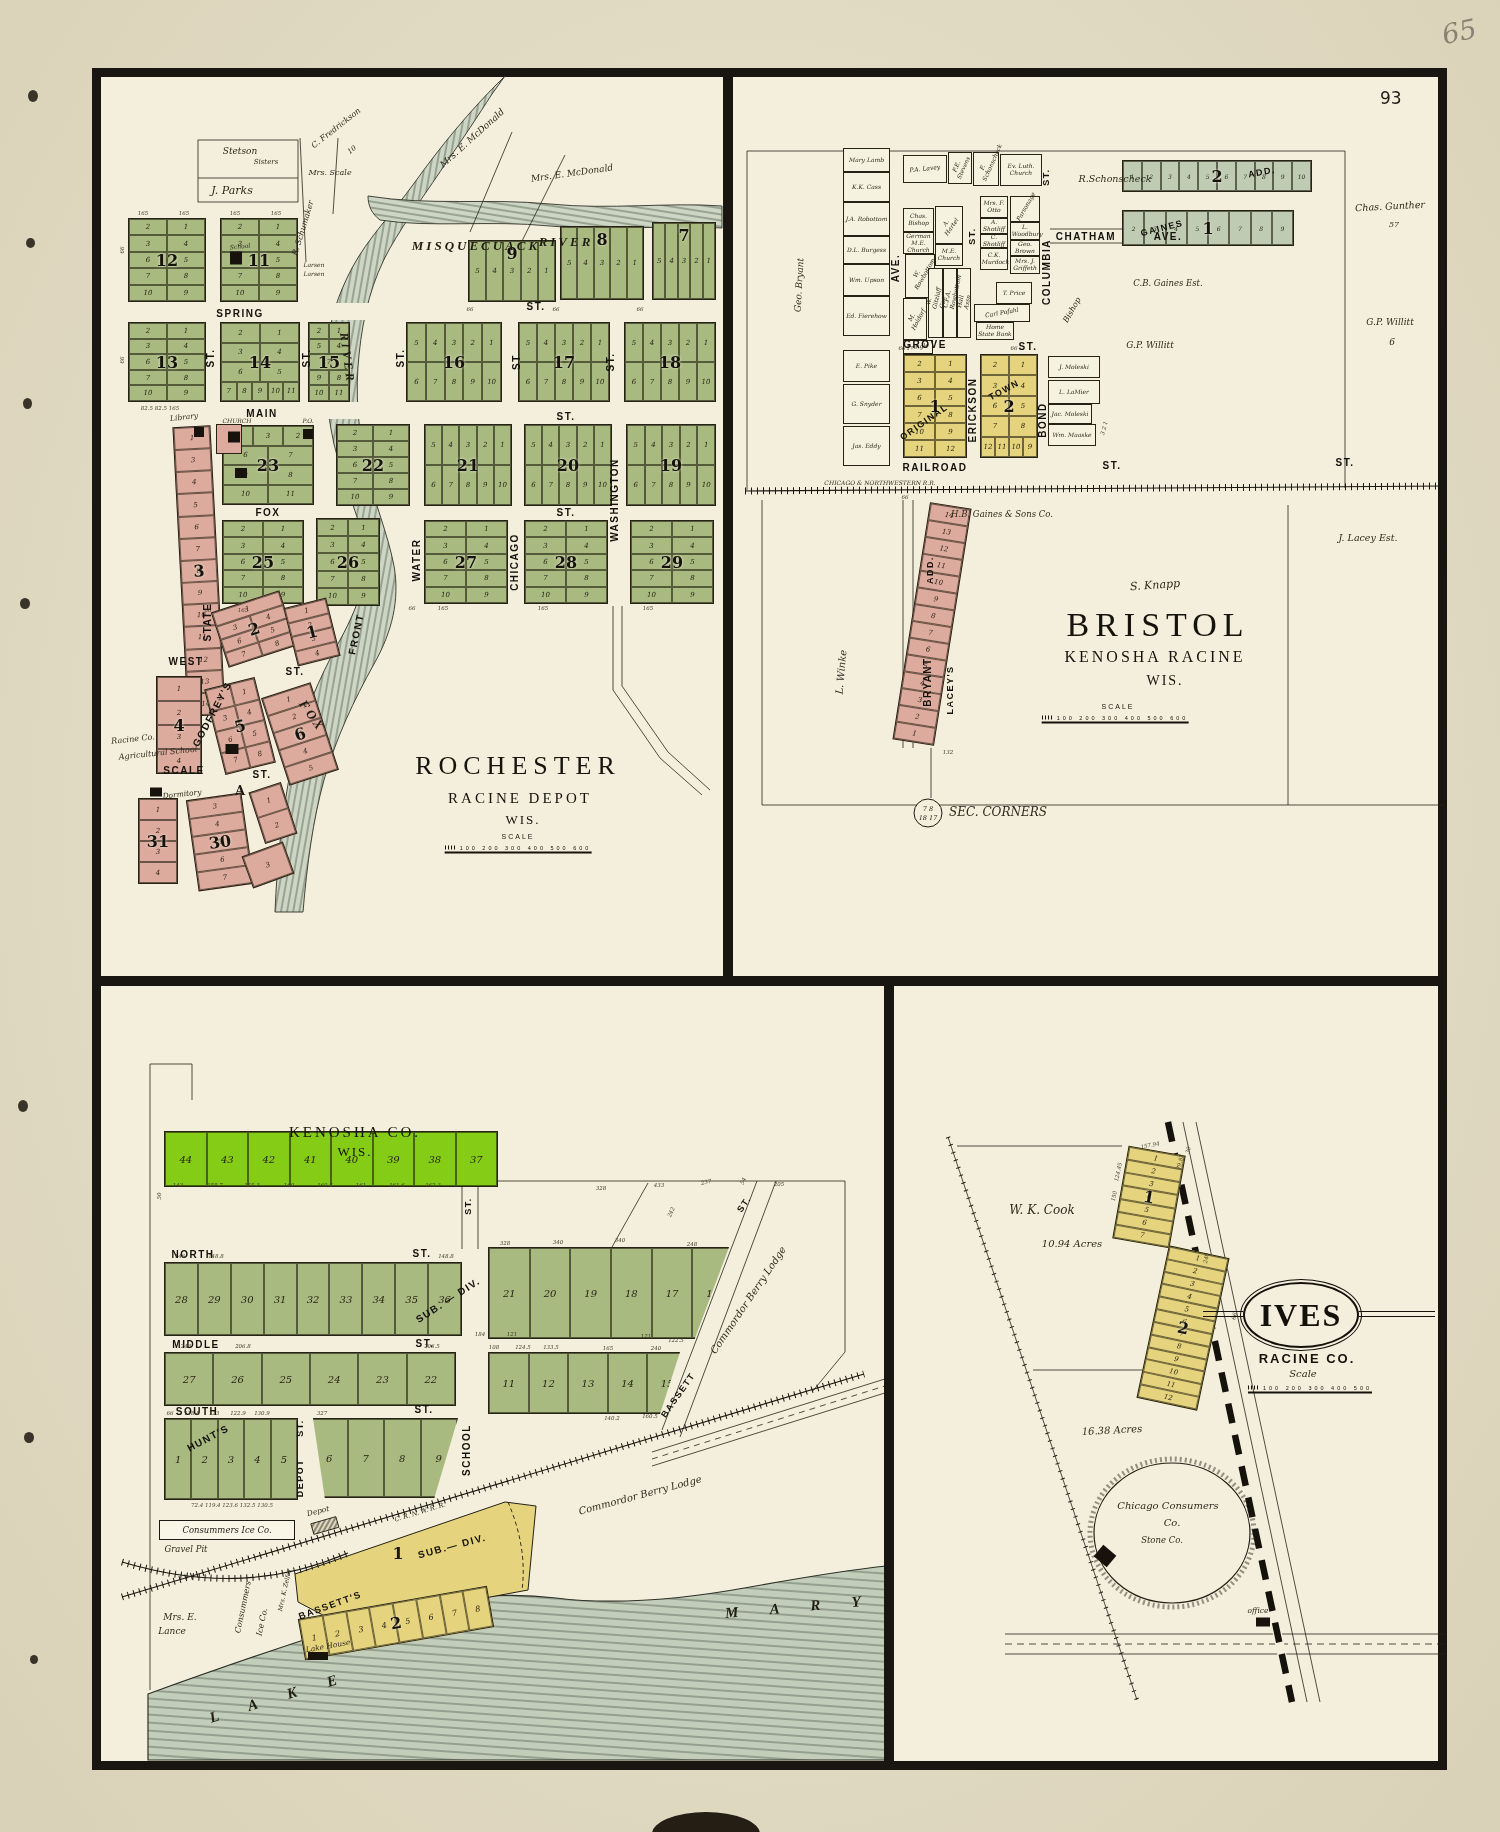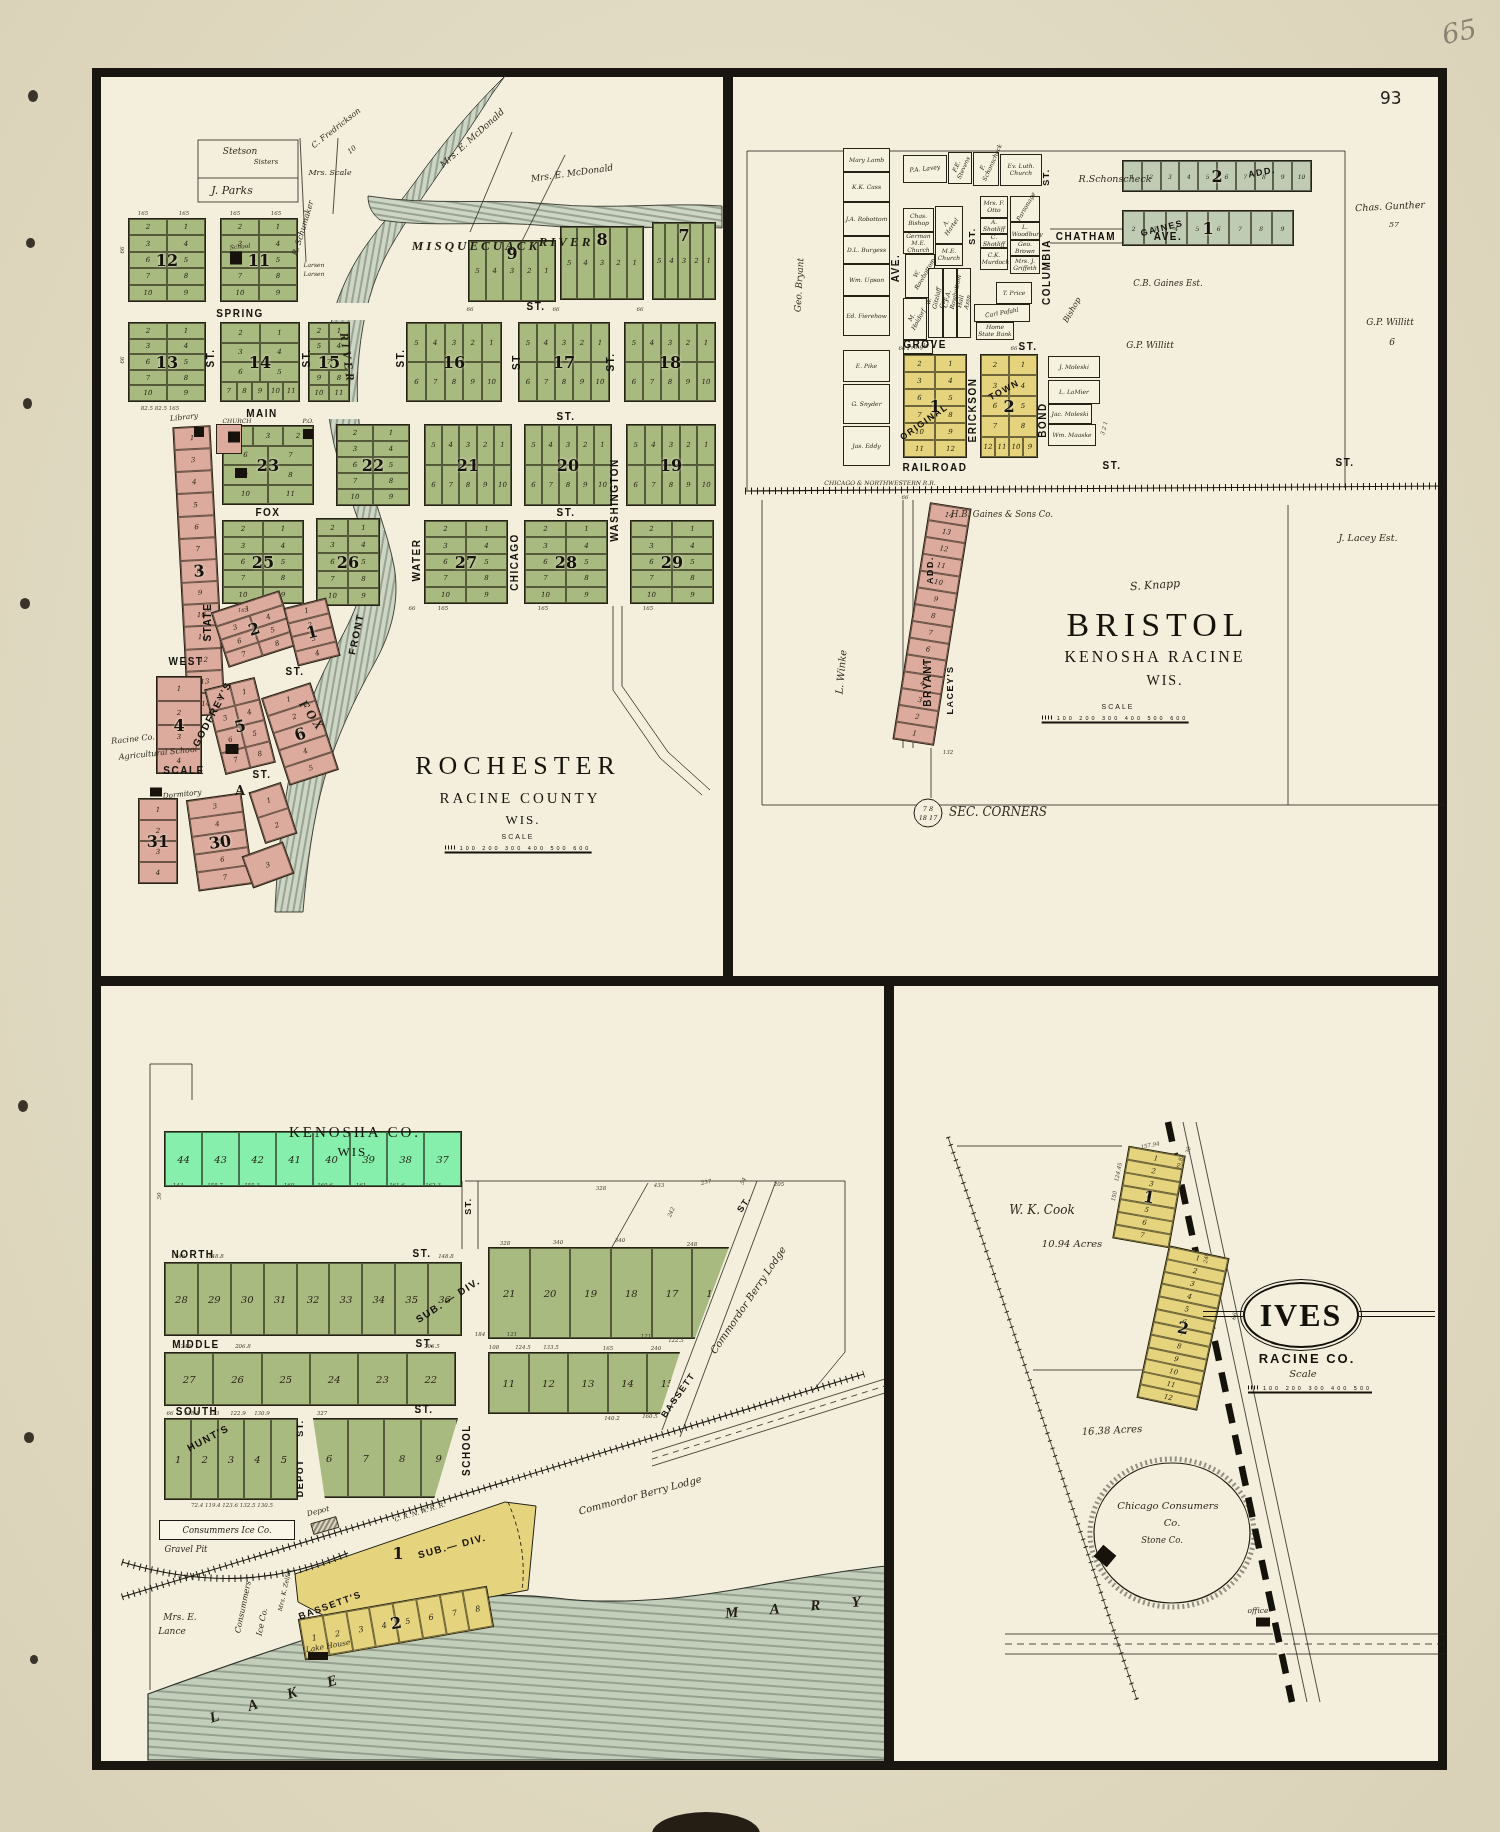--- a/index.html
+++ b/index.html
@@ -845,21 +845,21 @@
       <div class="lb k-dim" style="left: 543px; top: 608px; transform: translate(-50%, -50%) rotate(0deg);">165</div>
       <div class="lb k-dim" style="left: 648px; top: 608px; transform: translate(-50%, -50%) rotate(0deg);">165</div>
       <div class="lb k-bld" style="left: 236px; top: 258px; width: 12px; height: 13px; transform: translate(-50%, -50%) rotate(0deg);"></div>
       <div class="lb k-bld" style="left: 234px; top: 437px; width: 12px; height: 11px; transform: translate(-50%, -50%) rotate(0deg);"></div>
       <div class="lb k-bld" style="left: 308px; top: 434px; width: 10px; height: 10px; transform: translate(-50%, -50%) rotate(0deg);"></div>
       <div class="lb k-bld" style="left: 199px; top: 432px; width: 10px; height: 10px; transform: translate(-50%, -50%) rotate(0deg);"></div>
       <div class="lb k-bld" style="left: 241px; top: 473px; width: 12px; height: 10px; transform: translate(-50%, -50%) rotate(0deg);"></div>
       <div class="lb k-bld" style="left: 232px; top: 749px; width: 13px; height: 10px; transform: translate(-50%, -50%) rotate(0deg);"></div>
       <div class="lb k-bld" style="left: 156px; top: 792px; width: 12px; height: 9px; transform: translate(-50%, -50%) rotate(0deg);"></div>
       <div class="lb k-t1" style="left: 518px; top: 766px; transform: translate(-50%, -50%) rotate(0deg);">ROCHESTER</div>
-      <div class="lb k-t2" style="left: 520px; top: 798px; transform: translate(-50%, -50%) rotate(0deg);">RACINE COUNTY</div>
+      <div class="lb k-t2" style="left: 520px; top: 798px; transform: translate(-50%, -50%) rotate(0deg);">RACINE DEPOT</div>
       <div class="lb k-t3" style="left: 523px; top: 820px; transform: translate(-50%, -50%) rotate(0deg);">WIS.</div>
       <div class="lb k-sc" style="left: 518px; top: 836px; transform: translate(-50%, -50%) rotate(0deg);">SCALE</div>
       <div class="lb k-bar" style="left: 518px; top: 849px; transform: translate(-50%, -50%) rotate(0deg);">100 200 300 400 500 600</div>
     </div>
     <div class="panel">
       <div class="blk" style="left: 843px; top: 148px; width: 47px; height: 24px; background: rgb(246, 242, 224);">
         <span class="bt">Mary Lamb</span>
       </div>
       <div class="blk" style="left: 843px; top: 172px; width: 47px; height: 30px; background: rgb(246, 242, 224);">
         <span class="bt">K.K. Cass</span>
@@ -1148,21 +1148,21 @@
       <div class="lb k-dim" style="left: 1014px; top: 348px; transform: translate(-50%, -50%) rotate(0deg);">66</div>
       <div class="lb k-dim" style="left: 905px; top: 497px; transform: translate(-50%, -50%) rotate(0deg);">66</div>
       <div class="lb k-dim" style="left: 948px; top: 752px; transform: translate(-50%, -50%) rotate(0deg);">132</div>
       <div class="lb k-t1" style="left: 1158px; top: 625px; font-size: 34px; transform: translate(-50%, -50%) rotate(0deg);">BRISTOL</div>
       <div class="lb k-t2" style="left: 1155px; top: 657px; font-size: 16px; transform: translate(-50%, -50%) rotate(0deg);">KENOSHA RACINE</div>
       <div class="lb k-t3" style="left: 1165px; top: 681px; font-size: 14px; transform: translate(-50%, -50%) rotate(0deg);">WIS.</div>
       <div class="lb k-sc" style="left: 1118px; top: 706px; transform: translate(-50%, -50%) rotate(0deg);">SCALE</div>
       <div class="lb k-bar" style="left: 1115px; top: 719px; transform: translate(-50%, -50%) rotate(0deg);">100 200 300 400 500 600</div>
     </div>
     <div class="panel">
-      <div class="blk" style="left: 164px; top: 1131px; width: 298px; height: 56px; background: #86efac; --cs: 10px;">
+      <div class="blk" style="left: 164px; top: 1131px; width: 334px; height: 56px; background: #84cc16; --cs: 10px;">
         <div class="rows">
           <div class="rw">
             <span class="cl">44</span>
             <span class="cl">43</span>
             <span class="cl">42</span>
             <span class="cl">41</span>
             <span class="cl">40</span>
             <span class="cl">39</span>
             <span class="cl">38</span>
             <span class="cl">37</span>

